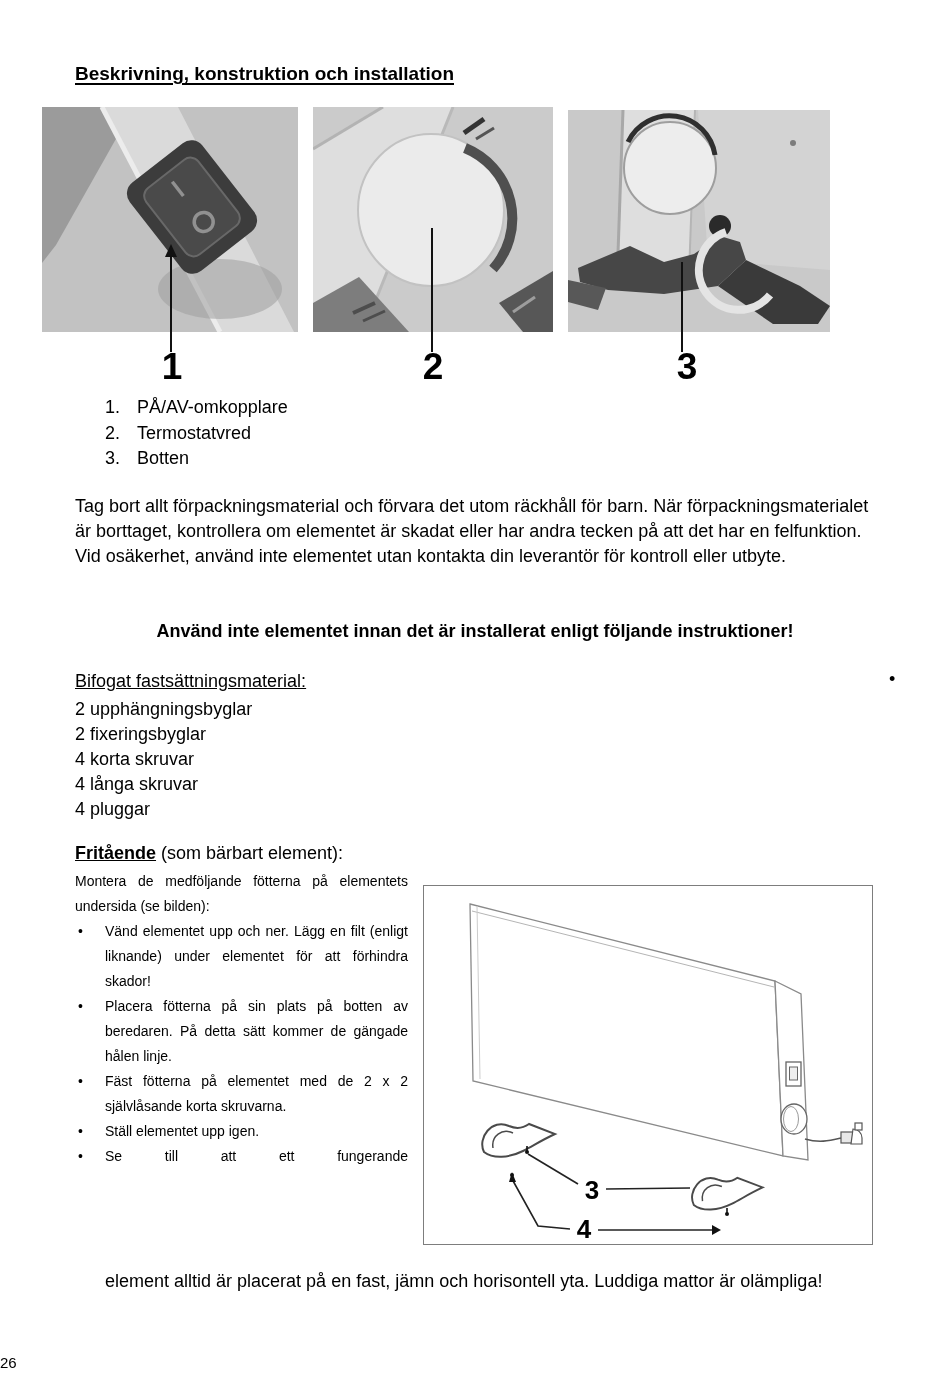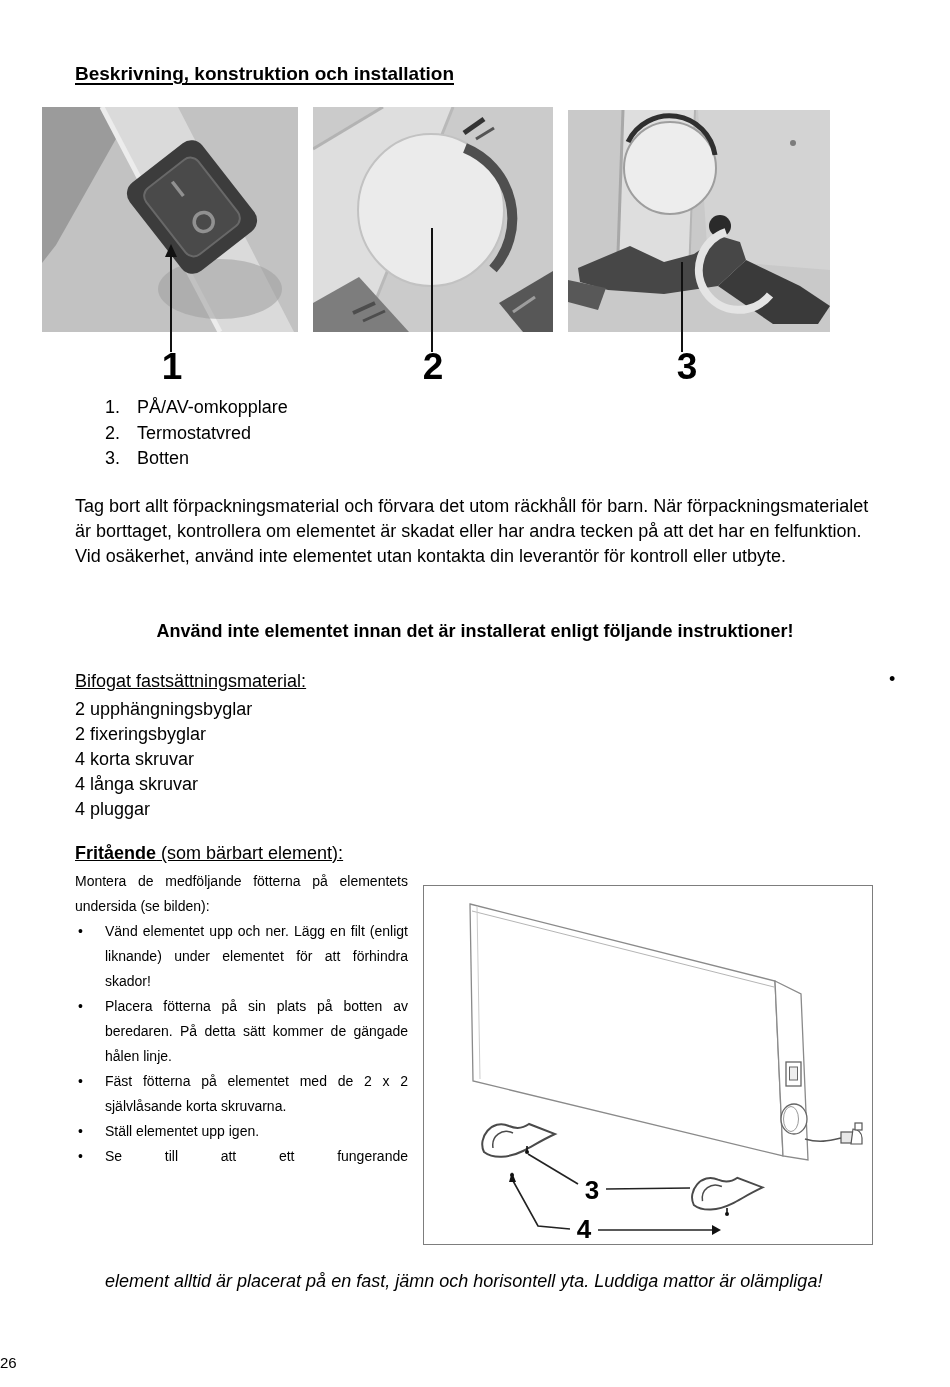--- a/index.html
+++ b/index.html
@@ -29,21 +29,21 @@
   .parts .num { width:32px; }
 
   .warning { position:absolute; font-size:18px; font-weight:bold; text-align:center; }
 
   .materials-heading { position:absolute; font-size:18px; text-decoration:underline; }
   .stray-bullet { position:absolute; font-size:18px; }
   .materials { position:absolute; font-size:18px; line-height:25px; }
 
   .fs-heading { position:absolute; font-size:18px; }
   .fs-heading .b { font-weight:bold; text-decoration:underline; }
-  .fs-heading .r { text-decoration:underline; }
+  .fs-heading .r { }
 
   .left-col { position:absolute; width:333px; font-size:14px; line-height:25px; text-align:justify; }
   .left-col p { margin:0; }
   .bullets { list-style:none; margin:0; padding:0; }
   .bullets li { position:relative; padding-left:30px; }
   .bullets li::before { content:"\2022"; position:absolute; left:3px; top:0; }
   .stretch { text-align-last:justify; }
 
   .diagram-box { position:absolute; border:1px solid #7d7d7d; background:#fff; box-sizing:border-box; }
 
@@ -206,17 +206,17 @@
       <polyline points="88,293 114,340 146,343" fill="none" stroke="#222" stroke-width="1.6"></polyline>
       <polygon points="85,296 92,296 88,286" fill="#111"></polygon>
       <line x1="174" y1="344" x2="288" y2="344" stroke="#222" stroke-width="1.6"></line>
       <polygon points="288,339 297,344 288,349" fill="#111"></polygon>
 
       <text x="168" y="313" text-anchor="middle" font-size="26" font-weight="bold" font-family="Liberation Sans, sans-serif">3</text>
       <text x="160" y="352" text-anchor="middle" font-size="26" font-weight="bold" font-family="Liberation Sans, sans-serif">4</text>
     </svg>
   </div>
 
-  <p class="continuation" style="left:105px; top:1269px; width:772px; margin:0;font-style:italic;">element alltid är placerat på en fast, jämn och horisontell yta.  Luddiga mattor är olämpliga!</p>
+  <p class="continuation" style="left:105px; top:1269px; width:772px; margin:0;">element alltid är placerat på en fast, jämn och horisontell yta.  Luddiga mattor är olämpliga!</p>
 
   <div class="page-number" style="top:1354px;">26</div>
 
 </div>
 
 </body></html>

